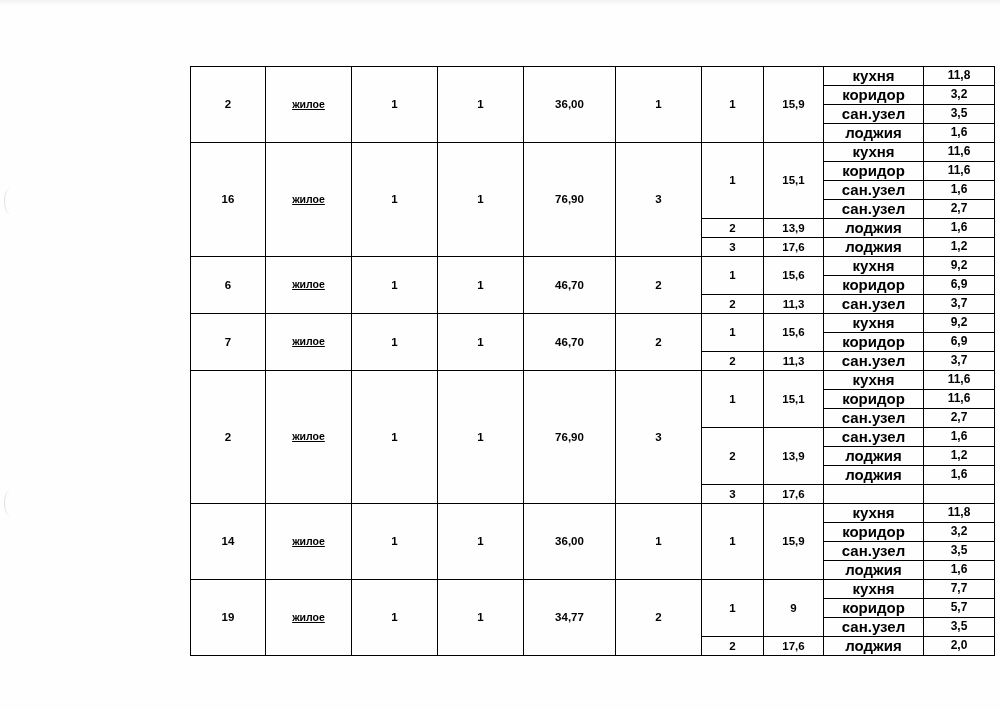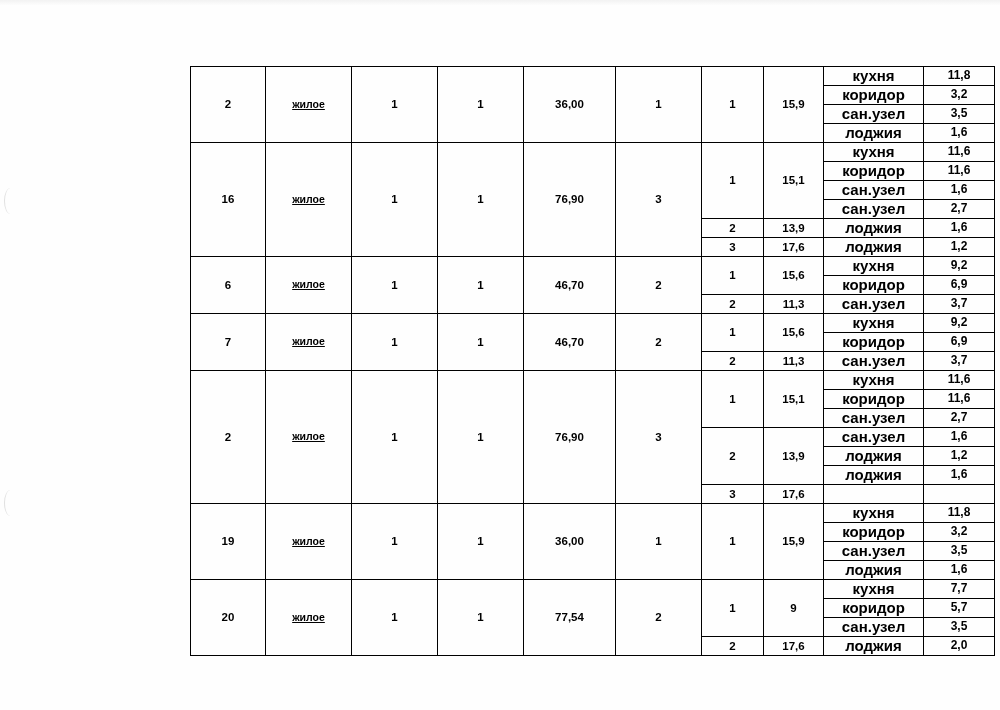--- a/index.html
+++ b/index.html
@@ -232,49 +232,49 @@
         <td class="room-name">лоджия</td>
         <td class="room-area">1,6</td>
       </tr>
       <tr>
         <td rowspan="1">3</td>
         <td rowspan="1">17,6</td>
         <td class="room-name"></td>
         <td class="room-area"></td>
       </tr>
       <tr>
+        <td class="num-cell" rowspan="4">14</td>
+        <td class="type-cell" rowspan="4">жилое</td>
+        <td class="" rowspan="4">1</td>
+        <td class="" rowspan="4">1</td>
+        <td class="" rowspan="4">36,00</td>
+        <td class="" rowspan="4">1</td>
+        <td rowspan="4">1</td>
+        <td rowspan="4">15,9</td>
+        <td class="room-name">кухня</td>
+        <td class="room-area">11,8</td>
+      </tr>
+      <tr>
+        <td class="room-name">коридор</td>
+        <td class="room-area">3,2</td>
+      </tr>
+      <tr>
+        <td class="room-name">сан.узел</td>
+        <td class="room-area">3,5</td>
+      </tr>
+      <tr>
+        <td class="room-name">лоджия</td>
+        <td class="room-area">1,6</td>
+      </tr>
+      <tr>
         <td class="num-cell" rowspan="4">19</td>
         <td class="type-cell" rowspan="4">жилое</td>
         <td class="" rowspan="4">1</td>
         <td class="" rowspan="4">1</td>
-        <td class="" rowspan="4">36,00</td>
-        <td class="" rowspan="4">1</td>
-        <td rowspan="4">1</td>
-        <td rowspan="4">15,9</td>
-        <td class="room-name">кухня</td>
-        <td class="room-area">11,8</td>
-      </tr>
-      <tr>
-        <td class="room-name">коридор</td>
-        <td class="room-area">3,2</td>
-      </tr>
-      <tr>
-        <td class="room-name">сан.узел</td>
-        <td class="room-area">3,5</td>
-      </tr>
-      <tr>
-        <td class="room-name">лоджия</td>
-        <td class="room-area">1,6</td>
-      </tr>
-      <tr>
-        <td class="num-cell" rowspan="4">20</td>
-        <td class="type-cell" rowspan="4">жилое</td>
-        <td class="" rowspan="4">1</td>
-        <td class="" rowspan="4">1</td>
-        <td class="" rowspan="4">77,54</td>
+        <td class="" rowspan="4">34,77</td>
         <td class="" rowspan="4">2</td>
         <td rowspan="3">1</td>
         <td rowspan="3">9</td>
         <td class="room-name">кухня</td>
         <td class="room-area">7,7</td>
       </tr>
       <tr>
         <td class="room-name">коридор</td>
         <td class="room-area">5,7</td>
       </tr>

